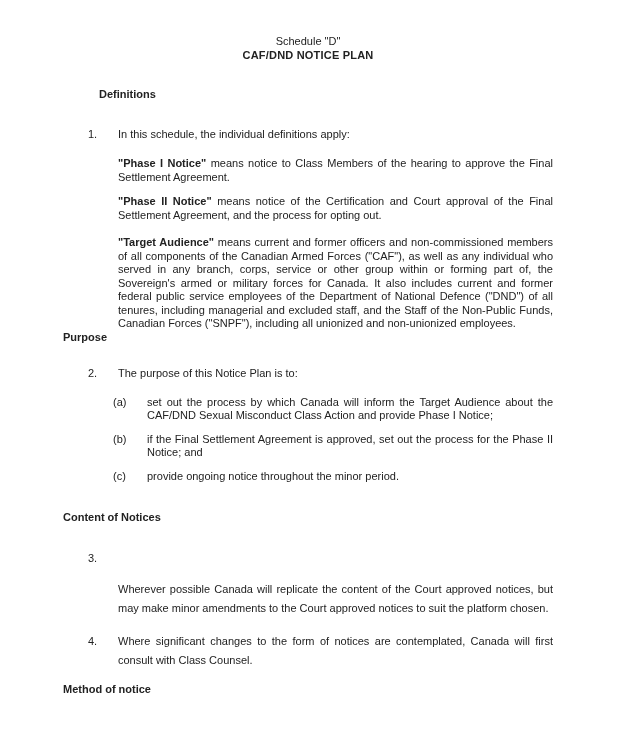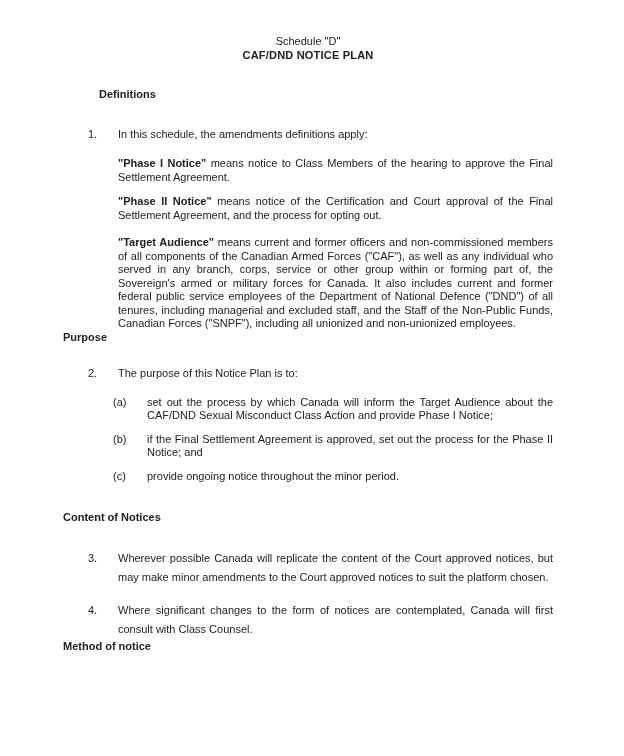--- a/index.html
+++ b/index.html
@@ -30,40 +30,40 @@
   }
   .center { text-align: center; }
 
   .schedule-label { margin-top: 35px; }
   .doc-title { font-weight: bold; letter-spacing: 0.2px; }
 
   .heading { font-weight: bold; }
   .h-definitions { margin-top: 26px; padding-left: 36px; }
   .h-purpose { margin-top: 0; }
   .h-content { margin-top: 28px; }
-  .h-method { }
+  .h-method { margin-top: 12px; }
 
   .item {
     display: flex;
     align-items: flex-start;
   }
   .item .num {
     box-sizing: border-box;
     width: 55px;
     padding-left: 25px;
     flex-shrink: 0;
   }
   .item .text {
     flex: 1;
     text-align: justify;
   }
   .item-1 { margin-top: 26px; }
   .item-2 { margin-top: 23px; }
   .item-3 { margin-top: 24px; line-height: 19.5px; }
-  .item-3 .text { line-height: 19.5px; }
+  .item-3 .text { line-height: 19.5px; margin-top: 31px; }
   .item-4 { margin-top: 13px; line-height: 19.5px; }
   .item-4 .text { line-height: 19.5px; }
 
   .def-para {
     margin-left: 55px;
     text-align: justify;
   }
   .def-1 { margin-top: 16px; }
   .def-2 { margin-top: 11px; }
   .def-3 { margin-top: 14px; }
@@ -92,21 +92,21 @@
   <div class="content">
 
     <p class="center schedule-label">Schedule "D"</p>
 
     <p class="center doc-title">CAF/DND NOTICE PLAN</p>
 
     <h2 class="heading h-definitions">Definitions</h2>
 
     <div class="item item-1">
       <span class="num">1.</span>
-      <span class="text">In this schedule, the amendments definitions apply:</span>
+      <span class="text">In this schedule, the individual definitions apply:</span>
     </div>
 
     <p class="def-para def-1"><strong>"Phase I Notice"</strong><span> means notice to Class Members of the hearing to approve the Final Settlement Agreement.</span></p>
 
     <p class="def-para def-2"><strong>"Phase II Notice"</strong><span> means notice of the Certification and Court approval of the Final Settlement Agreement, and the process for opting out.</span></p>
 
     <p class="def-para def-3"><strong>"Target Audience"</strong><span> means current and former officers and non-commissioned members of all components of the Canadian Armed Forces ("CAF"), as well as any individual who served in any branch, corps, service or other group within or forming part of, the Sovereign's armed or military forces for Canada. It also includes current and former federal public service employees of the Department of National Defence ("DND") of all tenures, including managerial and excluded staff, and the Staff of the Non-Public Funds, Canadian Forces ("SNPF"), including all unionized and non-unionized employees.</span></p>
 
     <h2 class="heading h-purpose">Purpose</h2>
 

